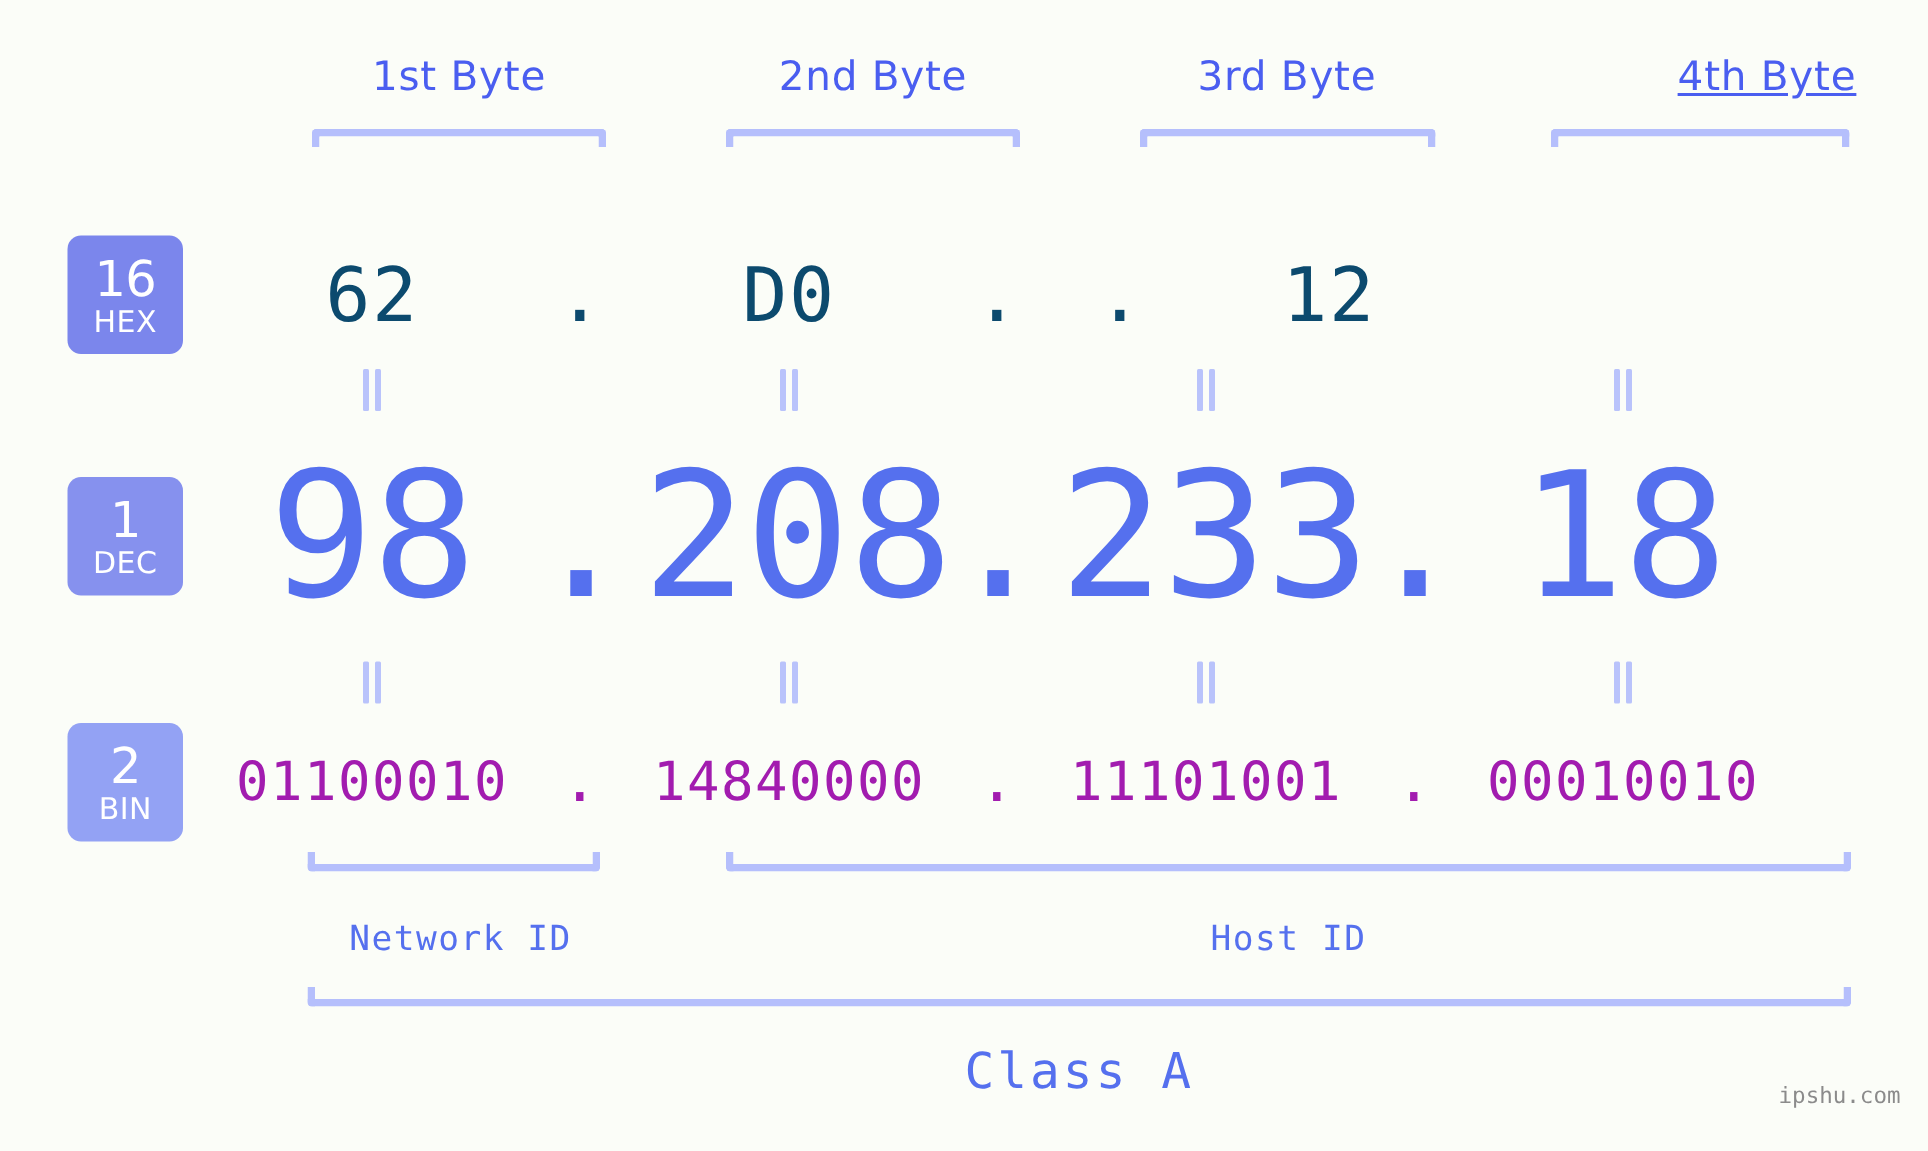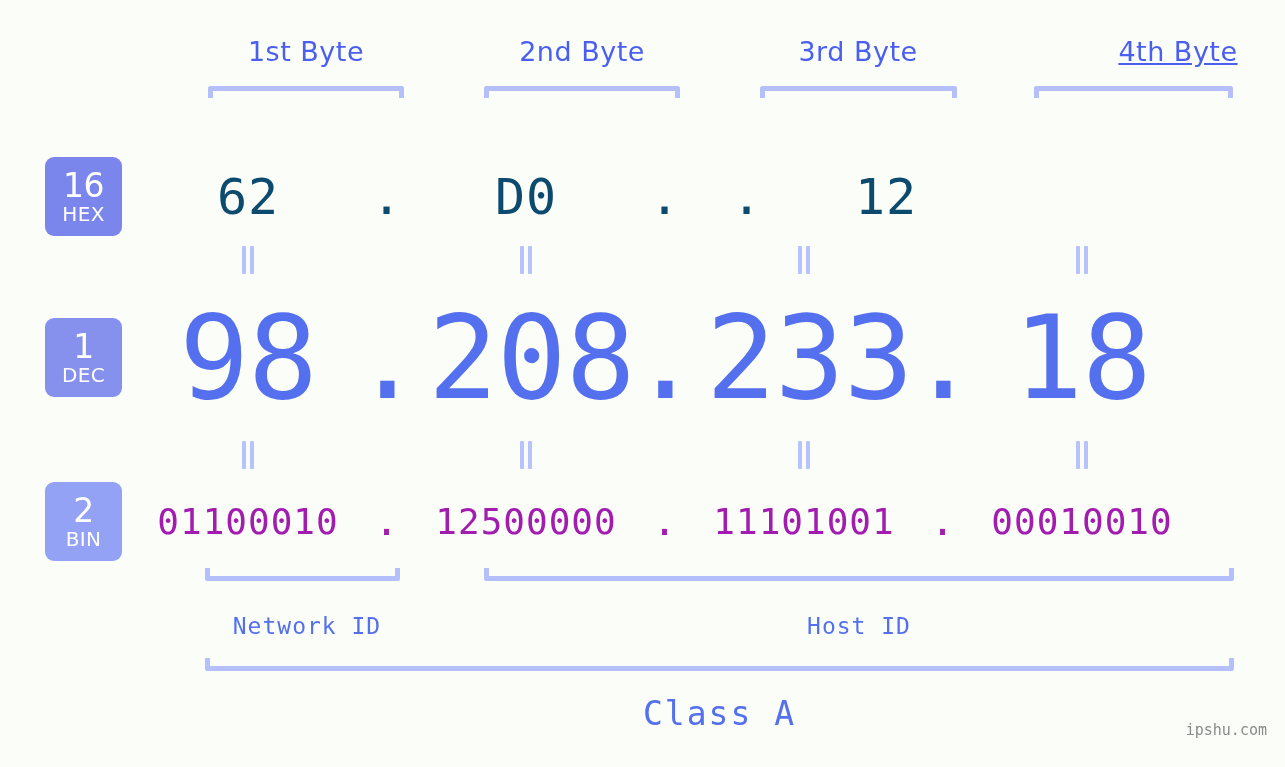--- a/index.html
+++ b/index.html
@@ -278,21 +278,21 @@
       </span>
     <span class="dot"></span>
     <span class="cell">
         <i class="eqmark"></i>
       </span>
   </div>
 
   <div class="row" id="row-bin">
     <span class="cell">01100010</span>
     <span class="dot">.</span>
-    <span class="cell">12500000</span>
+    <span class="cell">14840000</span>
     <span class="dot">.</span>
     <span class="cell">11101001</span>
     <span class="dot">.</span>
     <span class="cell">00010010</span>
   </div>
 
   <div class="bracket-bottom" style="left:205px; top:568px; width:195px;"></div>
   <div class="bracket-bottom" style="left:484px; top:568px; width:750px;"></div>
 
   <div class="id-label" style="left:205px; top:613px; width:204px;">Network ID</div>

